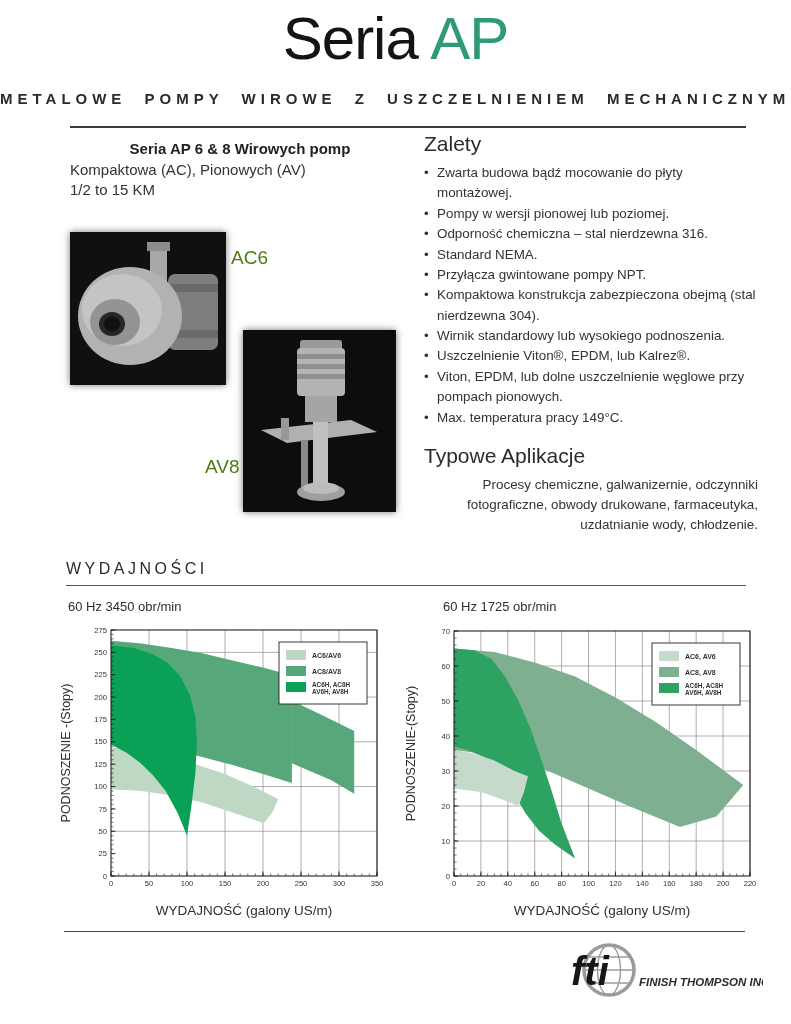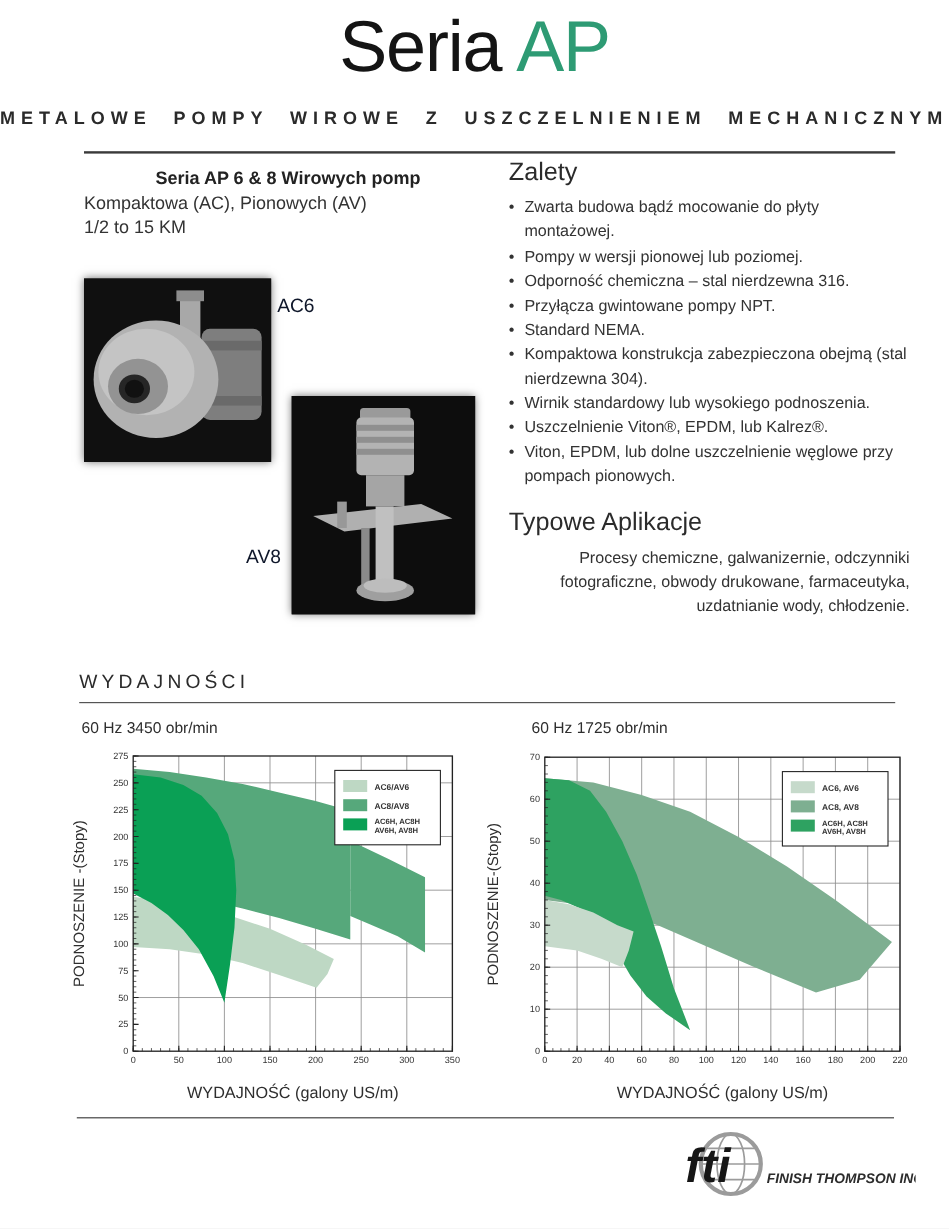--- a/index.html
+++ b/index.html
@@ -21,21 +21,21 @@
   .rightcol{top:132px;left:424px;width:334px;}
   .rightcol h2{font-size:21px;font-weight:400;color:#2b2b2b;margin:0 0 7px 0;}
   .bullets{list-style:none;margin:0;padding:0;font-size:13.4px;line-height:1.52;color:#333;}
   .bullets li{padding-left:13px;position:relative;}
   .bullets li::before{content:"•";position:absolute;left:0;top:0;}
   .apps{margin-top:16px;}
   .apps p{margin:2px 0 0 12px;font-size:13.4px;line-height:1.5;color:#333;text-align:right;}
   
   .photo{background:#111;box-shadow:0 0 7px rgba(0,0,0,.55);}
   .photo svg{display:block;}
-  .photo-label{font-size:16px;color:#0f172a;}
+  .photo-label{font-size:19px;color:#4d7c0f;}
   
   .perf-head{top:560px;left:66px;width:680px;}
   .perf-head h3{margin:0 0 7px 0;font-size:16px;font-weight:400;letter-spacing:3.5px;color:#2b2b2b;}
   .chart-title{font-size:13px;color:#2e2e2e;}
   
   .logo{display:block;}
 </style>
 </head>
 <body>
 
@@ -88,26 +88,27 @@
     </svg>
   </div>
   <div class="abs photo-label" style="top:456px;left:205px;">AV8</div>
 
   <div class="abs rightcol">
     <h2>Zalety</h2>
     <ul class="bullets">
       <li>Zwarta budowa bądź mocowanie do płyty montażowej.</li>
       <li>Pompy w wersji pionowej lub poziomej.</li>
       <li>Odporność chemiczna – stal nierdzewna 316.</li>
+      <li>Standard NEMA.</li>
       <li>Przyłącza gwintowane pompy NPT.</li>
-      <li>Standard NEMA.</li>
       <li>Kompaktowa konstrukcja zabezpieczona obejmą (stal nierdzewna 304).</li>
       <li>Wirnik standardowy lub wysokiego podnoszenia.</li>
       <li>Uszczelnienie  Viton®, EPDM, lub Kalrez®.</li>
       <li>Viton, EPDM, lub dolne uszczelnienie węglowe przy pompach pionowych.</li>
+      <li>Max. temperatura pracy 149°C.</li>
     </ul>
     <div class="apps">
       <h2>Typowe Aplikacje</h2>
       <p>Procesy chemiczne, galwanizernie,  odczynniki fotograficzne, obwody drukowane, farmaceutyka, uzdatnianie wody,  chłodzenie.</p>
     </div>
   </div>
 
   <div class="abs perf-head">
     <h3>WYDAJNOŚCI</h3>
     <div class="rule-thin"></div>

